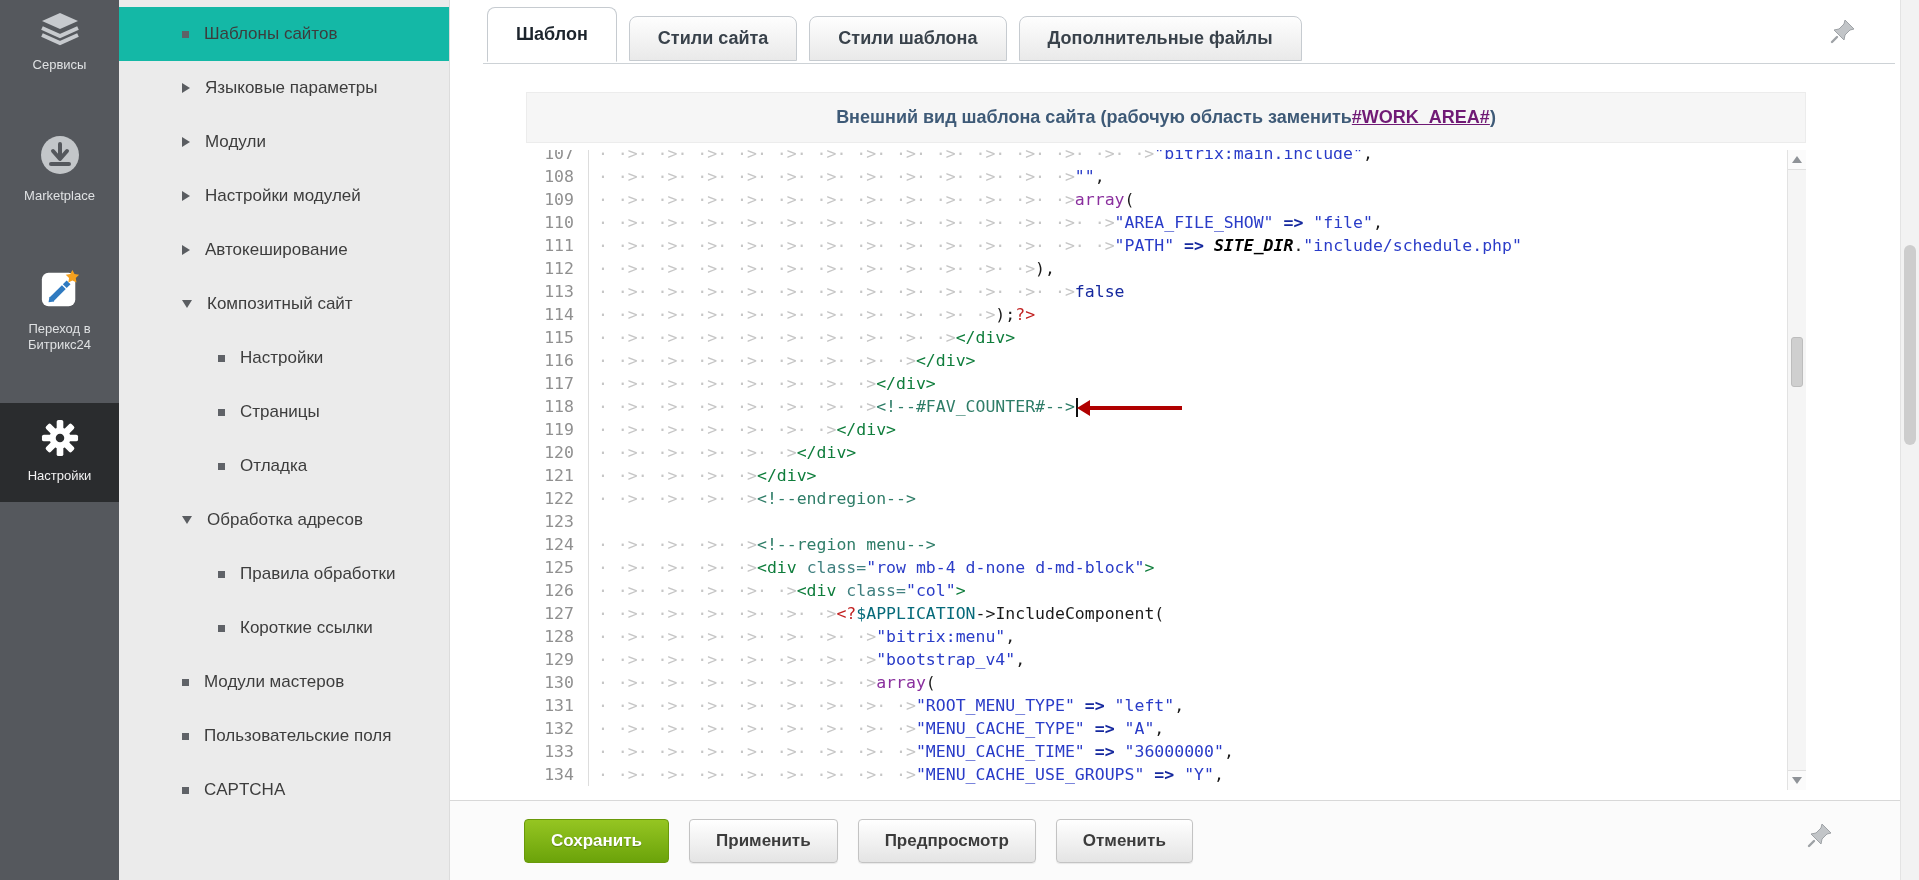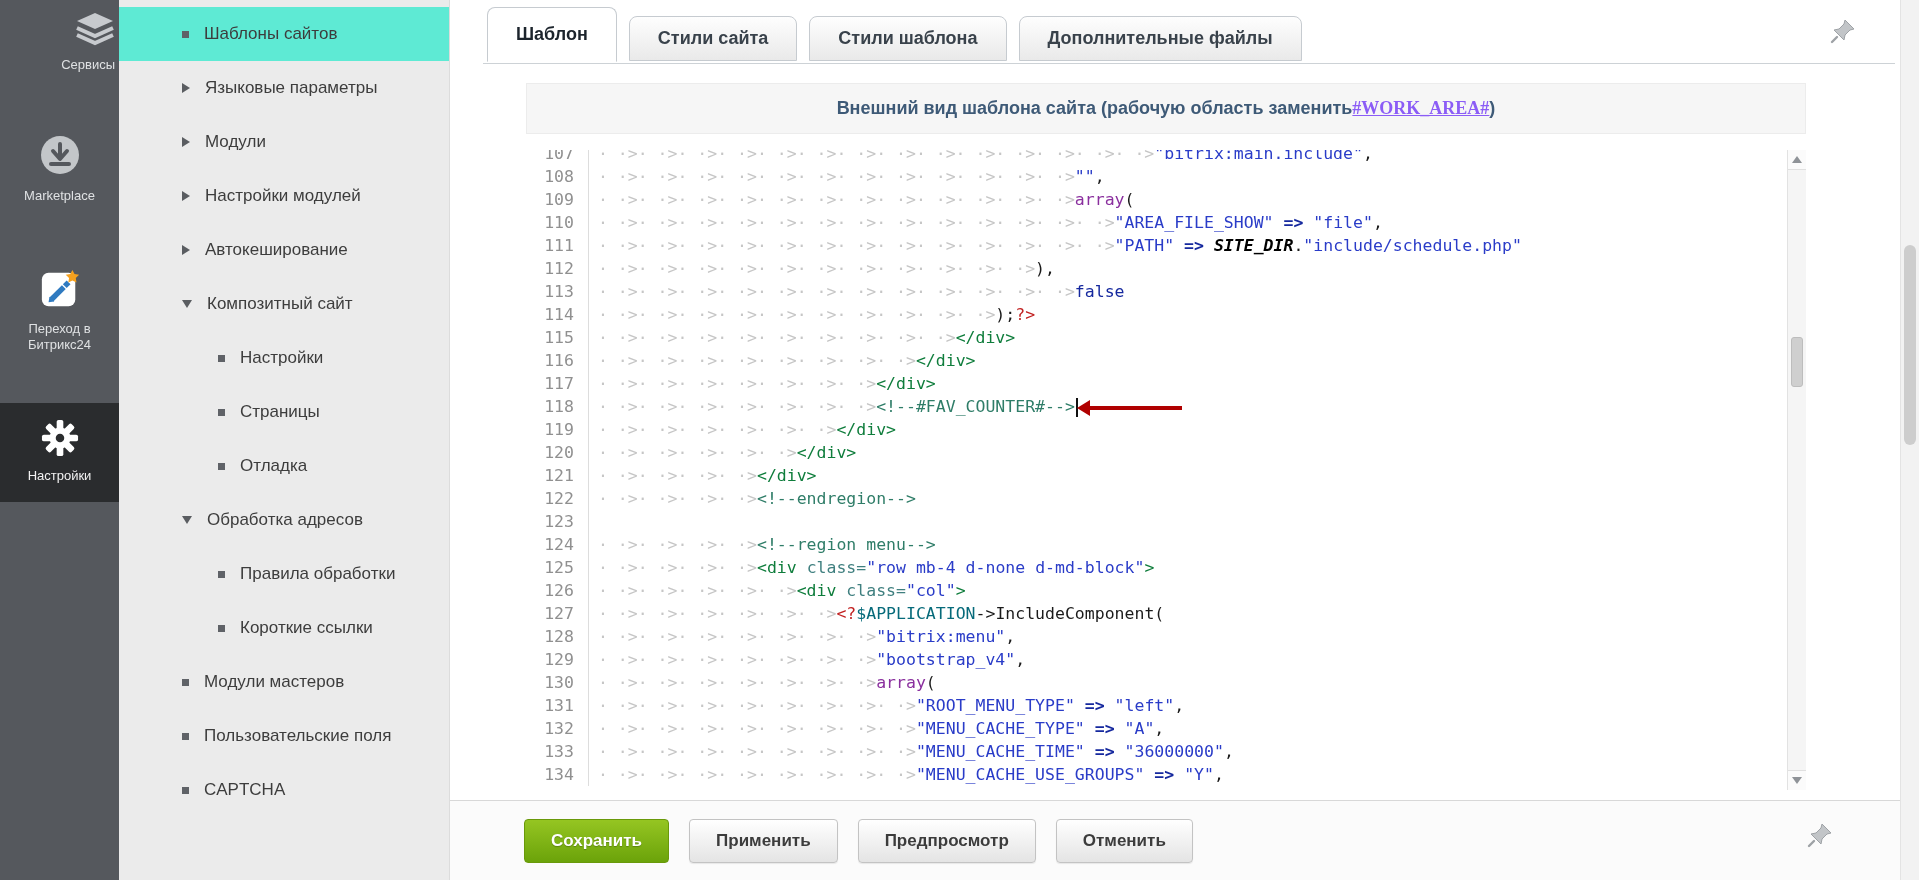--- a/index.html
+++ b/index.html
@@ -5,53 +5,53 @@
   * { margin:0; padding:0; box-sizing:border-box; }
   html,body { width:1919px; height:880px; overflow:hidden; font-family:"Liberation Sans", sans-serif; }
   .app { position:relative; width:1919px; height:880px; background:#ffffff; overflow:hidden; }
 
   
   .left-rail { position:absolute; left:0; top:0; width:119px; height:880px; background:#55585d; }
   .rail-item { display:flex; flex-direction:column; align-items:center; text-align:center;
                color:#dfe1e3; font-size:13px; line-height:16px; padding:10px 4px; width:100%; cursor:pointer; }
   .rail-item .ric { margin-bottom:7px; }
   .rail-item.active { background:#2a2c2e; padding-top:16px; padding-bottom:18px; color:#f2f2f2; }
-  .ri-1 { margin-top:2px;align-items:flex-end; }
+  .ri-1 { margin-top:2px; }
   .ri-2 { margin-top:40px; }
   .ri-3 { margin-top:44px; }
   .ri-4 { margin-top:40px; }
 
   
   .sidebar { position:absolute; left:119px; top:0; width:331px; height:880px; background:#ebebeb; border-right:1px solid #dcdcdc; }
   .sb-list { padding-top:7px; }
   .sb-item { display:flex; align-items:center; height:54px; padding-left:63px; font-size:17px; color:#3d3d3d; cursor:pointer; }
   .sb-item.lvl1 { padding-left:99px; }
-  .sb-item.selected { background:#5eead4; }
+  .sb-item.selected { background:#14b8a6; }
   .bullet { display:inline-block; margin-right:15px; flex:0 0 auto; }
   .bullet.square { width:7px; height:7px; background:#5f6267; }
   .bullet.collapsed { width:0; height:0; border-left:8px solid #5a5d61; border-top:5px solid transparent; border-bottom:5px solid transparent; }
   .bullet.expanded { width:0; height:0; border-top:8px solid #5a5d61; border-left:5px solid transparent; border-right:5px solid transparent; }
 
   
   .main { position:absolute; left:450px; top:0; width:1469px; height:880px; background:#ffffff; }
 
   .tab-line { position:absolute; left:33px; top:63px; width:1412px; height:1px; background:#cdd2d6; }
   .tab-bar { position:absolute; left:37px; top:6px; height:55px; display:flex; align-items:flex-end; gap:12px; z-index:2;justify-content:flex-end; }
   .tab { display:flex; align-items:center; justify-content:center; padding:0 28px; height:45px;
          border:1px solid #c6cbd0; border-radius:8px 8px 0 0;
          background:linear-gradient(180deg,#fefefe,#e9e9e9); color:#39424b; font-size:18px; font-weight:bold; cursor:pointer; }
   .tab.active { height:55px; background:#ffffff; border-bottom:1px solid #ffffff; margin-bottom:-1px; color:#1c242c; }
 
   .pin-top { position:absolute; left:1380px; top:18px; cursor:pointer; }
 
-  .editor-header { position:absolute; left:76px; top:83px; width:1280px; height:51px;
+  .editor-header { position:absolute; left:76px; top:92px; width:1280px; height:51px;
                    background:#f6f6f6; border:1px solid #ececec;
                    display:flex; align-items:center; justify-content:center;
                    font-size:18px; font-weight:bold; color:#3e5a77; }
-  .wa-link { color:#8b5cf6; text-decoration:underline; cursor:pointer;font-family:Liberation Serif, serif; }
+  .wa-link { color:#701a75; text-decoration:underline; cursor:pointer; }
 
   .code-editor { position:absolute; left:76px; top:150px; width:1280px; height:640px; overflow:hidden; background:#ffffff; cursor:text; }
   .code-lines { margin-top:-8px; font-family:"DejaVu Sans Mono", monospace; font-size:16.5px; line-height:23px; white-space:pre; }
   .code-row { display:flex; height:23px; }
   .ln { flex:0 0 63px; text-align:right; padding-right:14px; color:#909090; border-right:1px solid #dddddd; }
   .ct { margin-left:9px; color:#1a1a1a; }
   .tok-ws   { color:#c6c6c6; }
   .tok-str  { color:#2a3cc8; }
   .tok-kw   { color:#8a2f9e; }
   .tok-kw2  { color:#15289e; }

